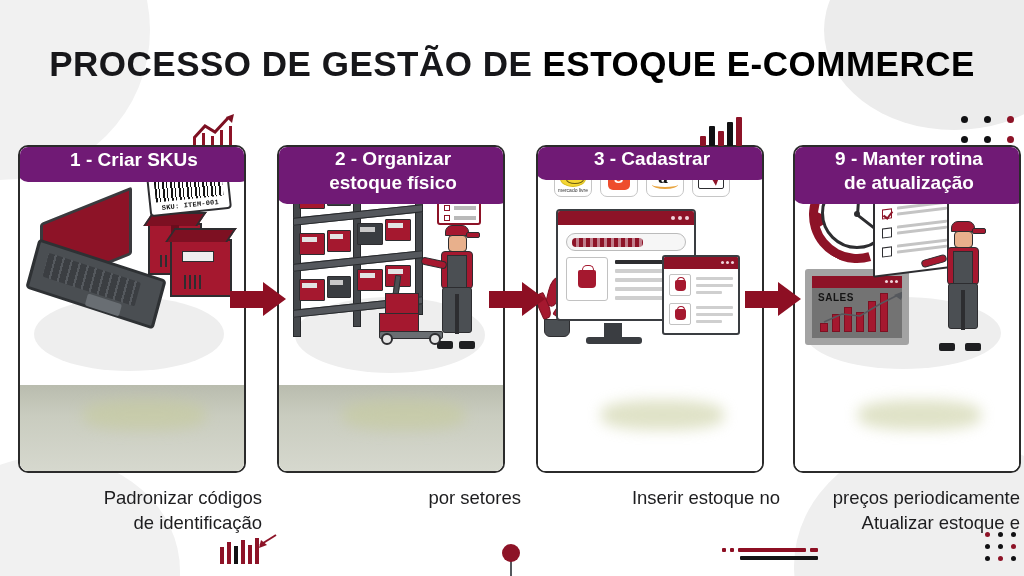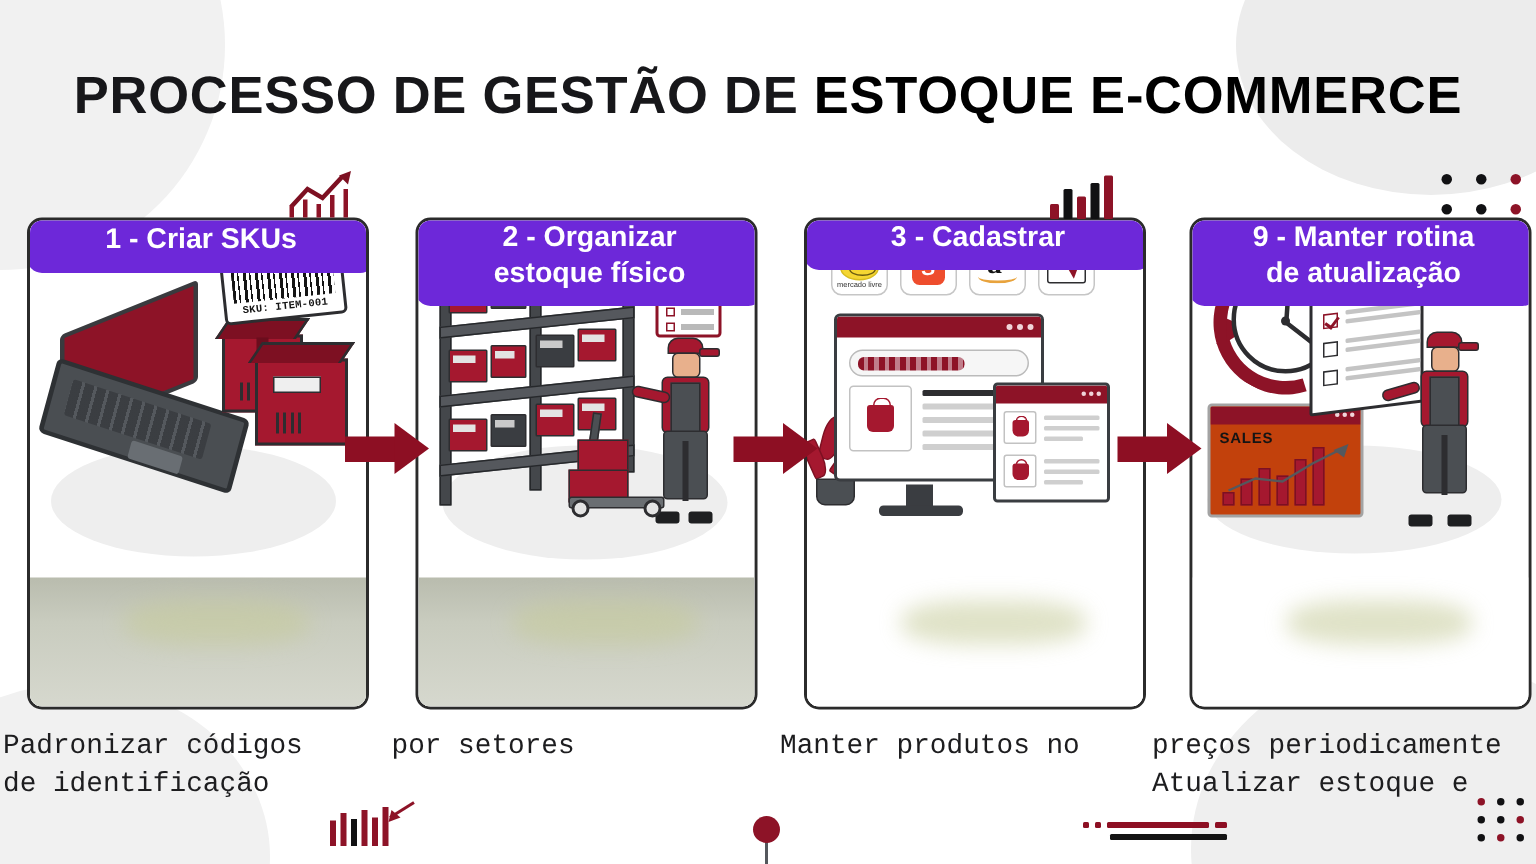--- a/index.html
+++ b/index.html
@@ -40,21 +40,21 @@
     border: 2px solid #2b2b2b; border-radius: 10px;
     background: #ffffff; overflow: hidden;
   }
   .card.c1 { left: 18px; }
   .card.c2 { left: 277px; }
   .card.c3 { left: 536px; }
   .card.c4 { left: 793px; }
 
   .card-head {
     position: absolute; top: -8px; left: -2px; width: 232px;
-    background: #6d28d9; color: #ffffff;
+    background: #701a75; color: #ffffff;
     border-radius: 10px;
     text-align: center;
     font-weight: bold; font-size: 19px; line-height: 24px;
     padding: 9px 6px 10px 6px;
     z-index: 5;
   }
   .card-head.two { font-size: 19px; padding: 8px 4px 9px 4px; }
 
   .card-body {
     position: absolute; left: 0; top: 0; width: 224px; height: 324px;
@@ -86,22 +86,22 @@
     border-top: 17px solid transparent; border-bottom: 17px solid transparent;
     border-left: 23px solid #8d0f23;
   }
   .a1 { left: 230px; }
   .a2 { left: 489px; }
   .a3 { left: 745px; }
 
   
   .captions { position: absolute; top: 485px; left: 0; width: 1024px; }
   .caption {
-    position: absolute; width: 260px; text-align: left;
-    font-size: 18.5px; line-height: 25px; color: #1d1d1f; font-family: Liberation Mono, monospace;
+    position: absolute; width: 260px; text-align: right;
+    font-size: 18.5px; line-height: 25px; color: #1d1d1f;
   }
   .cap1 { left: 2px; }
   .cap2 { left: 261px; }
   .cap3 { left: 520px; }
   .cap4 { left: 768px; width: 252px; }
 
   
   .deco { position: absolute; z-index: 3; }
   .deco-line-chart { left: 190px; top: 112px; width: 58px; height: 34px; }
   .deco-bars-top { left: 700px; top: 116px; width: 42px; height: 30px; display: flex; align-items: flex-end; gap: 3px; }
@@ -293,21 +293,21 @@
   }
   .arc-head { position:absolute; width:0;height:0; }
   .ah1 { left:72px; top:34px; border-left:13px solid #8d1327; border-top:9px solid transparent; border-bottom:9px solid transparent; transform: rotate(58deg);}
   .ah2 { left:6px; top:42px; border-right:13px solid #8d1327; border-top:9px solid transparent; border-bottom:9px solid transparent; transform: rotate(58deg);}
   .clock-hand { position:absolute; background:#2d2d30; border-radius:1px; transform-origin: bottom center;}
   .ch-h { left:47px; top:28px; width:3px; height:20px; transform: rotate(4deg);}
   .ch-m { left:47px; top:22px; width:3px; height:26px; transform: rotate(128deg);}
   .clock-center { position:absolute; left:45px; top:44px; width:6px; height:6px; background:#2d2d30; border-radius:50%;}
   .tick { position:absolute; width:2px; height:5px; background:#2d2d30; left:47px; top:14px; transform-origin: 1px 32px;}
 
-  .sales-win { position:absolute; left:10px; top:122px; width:104px; height:76px; background:#c2410c; border:2px solid #a3a3a3; border-radius:3px; overflow:hidden;}
+  .sales-win { position:absolute; left:10px; top:122px; width:104px; height:76px; background:#737373; border:7px solid #a3a3a3; border-radius:3px; overflow:hidden;}
   .sw-bar { height:12px; background:#8d1327; position:relative;}
   .sw-bar .dots{position:absolute;right:4px;top:4px;display:flex;gap:2px;}
   .sw-bar .dots i{width:3px;height:3px;border-radius:50%;background:#f0d5da;display:block;}
   .sw-title { font-size:10px; font-weight:bold; color:#141414; margin:4px 0 0 6px; letter-spacing:.5px;}
   .sw-chart { position:absolute; left:8px; bottom:6px; width:88px; height:40px; display:flex; align-items:flex-end; gap:4px;}
   .sw-chart i { display:block; width:8px; background:#a5182f; border:1px solid #7d1022;}
   .sw-trend { position:absolute; left:8px; bottom:8px; width:88px; height:40px; }
 
   .worker4 { position:absolute; left:140px; top:74px; width:62px; height:126px;}
   .panel4 { position:absolute; left:78px; top:18px; width:76px; height:108px; background:#fff; border:2px solid #2d2d30; border-radius:2px; overflow:hidden; transform: skewY(-7deg);}
@@ -742,21 +742,21 @@
 
   <div class="captions">
     <div class="caption cap1">
       <div>Padronizar códigos</div>
       <div>de identificação</div>
     </div>
     <div class="caption cap2">
       <div>por setores</div>
     </div>
     <div class="caption cap3">
-      <div>Manter produtos no</div>
+      <div>Inserir estoque no</div>
     </div>
     <div class="caption cap4">
       <div>preços periodicamente</div>
       <div>Atualizar estoque e</div>
     </div>
   </div>
 
 </div>
 
 </body></html>

